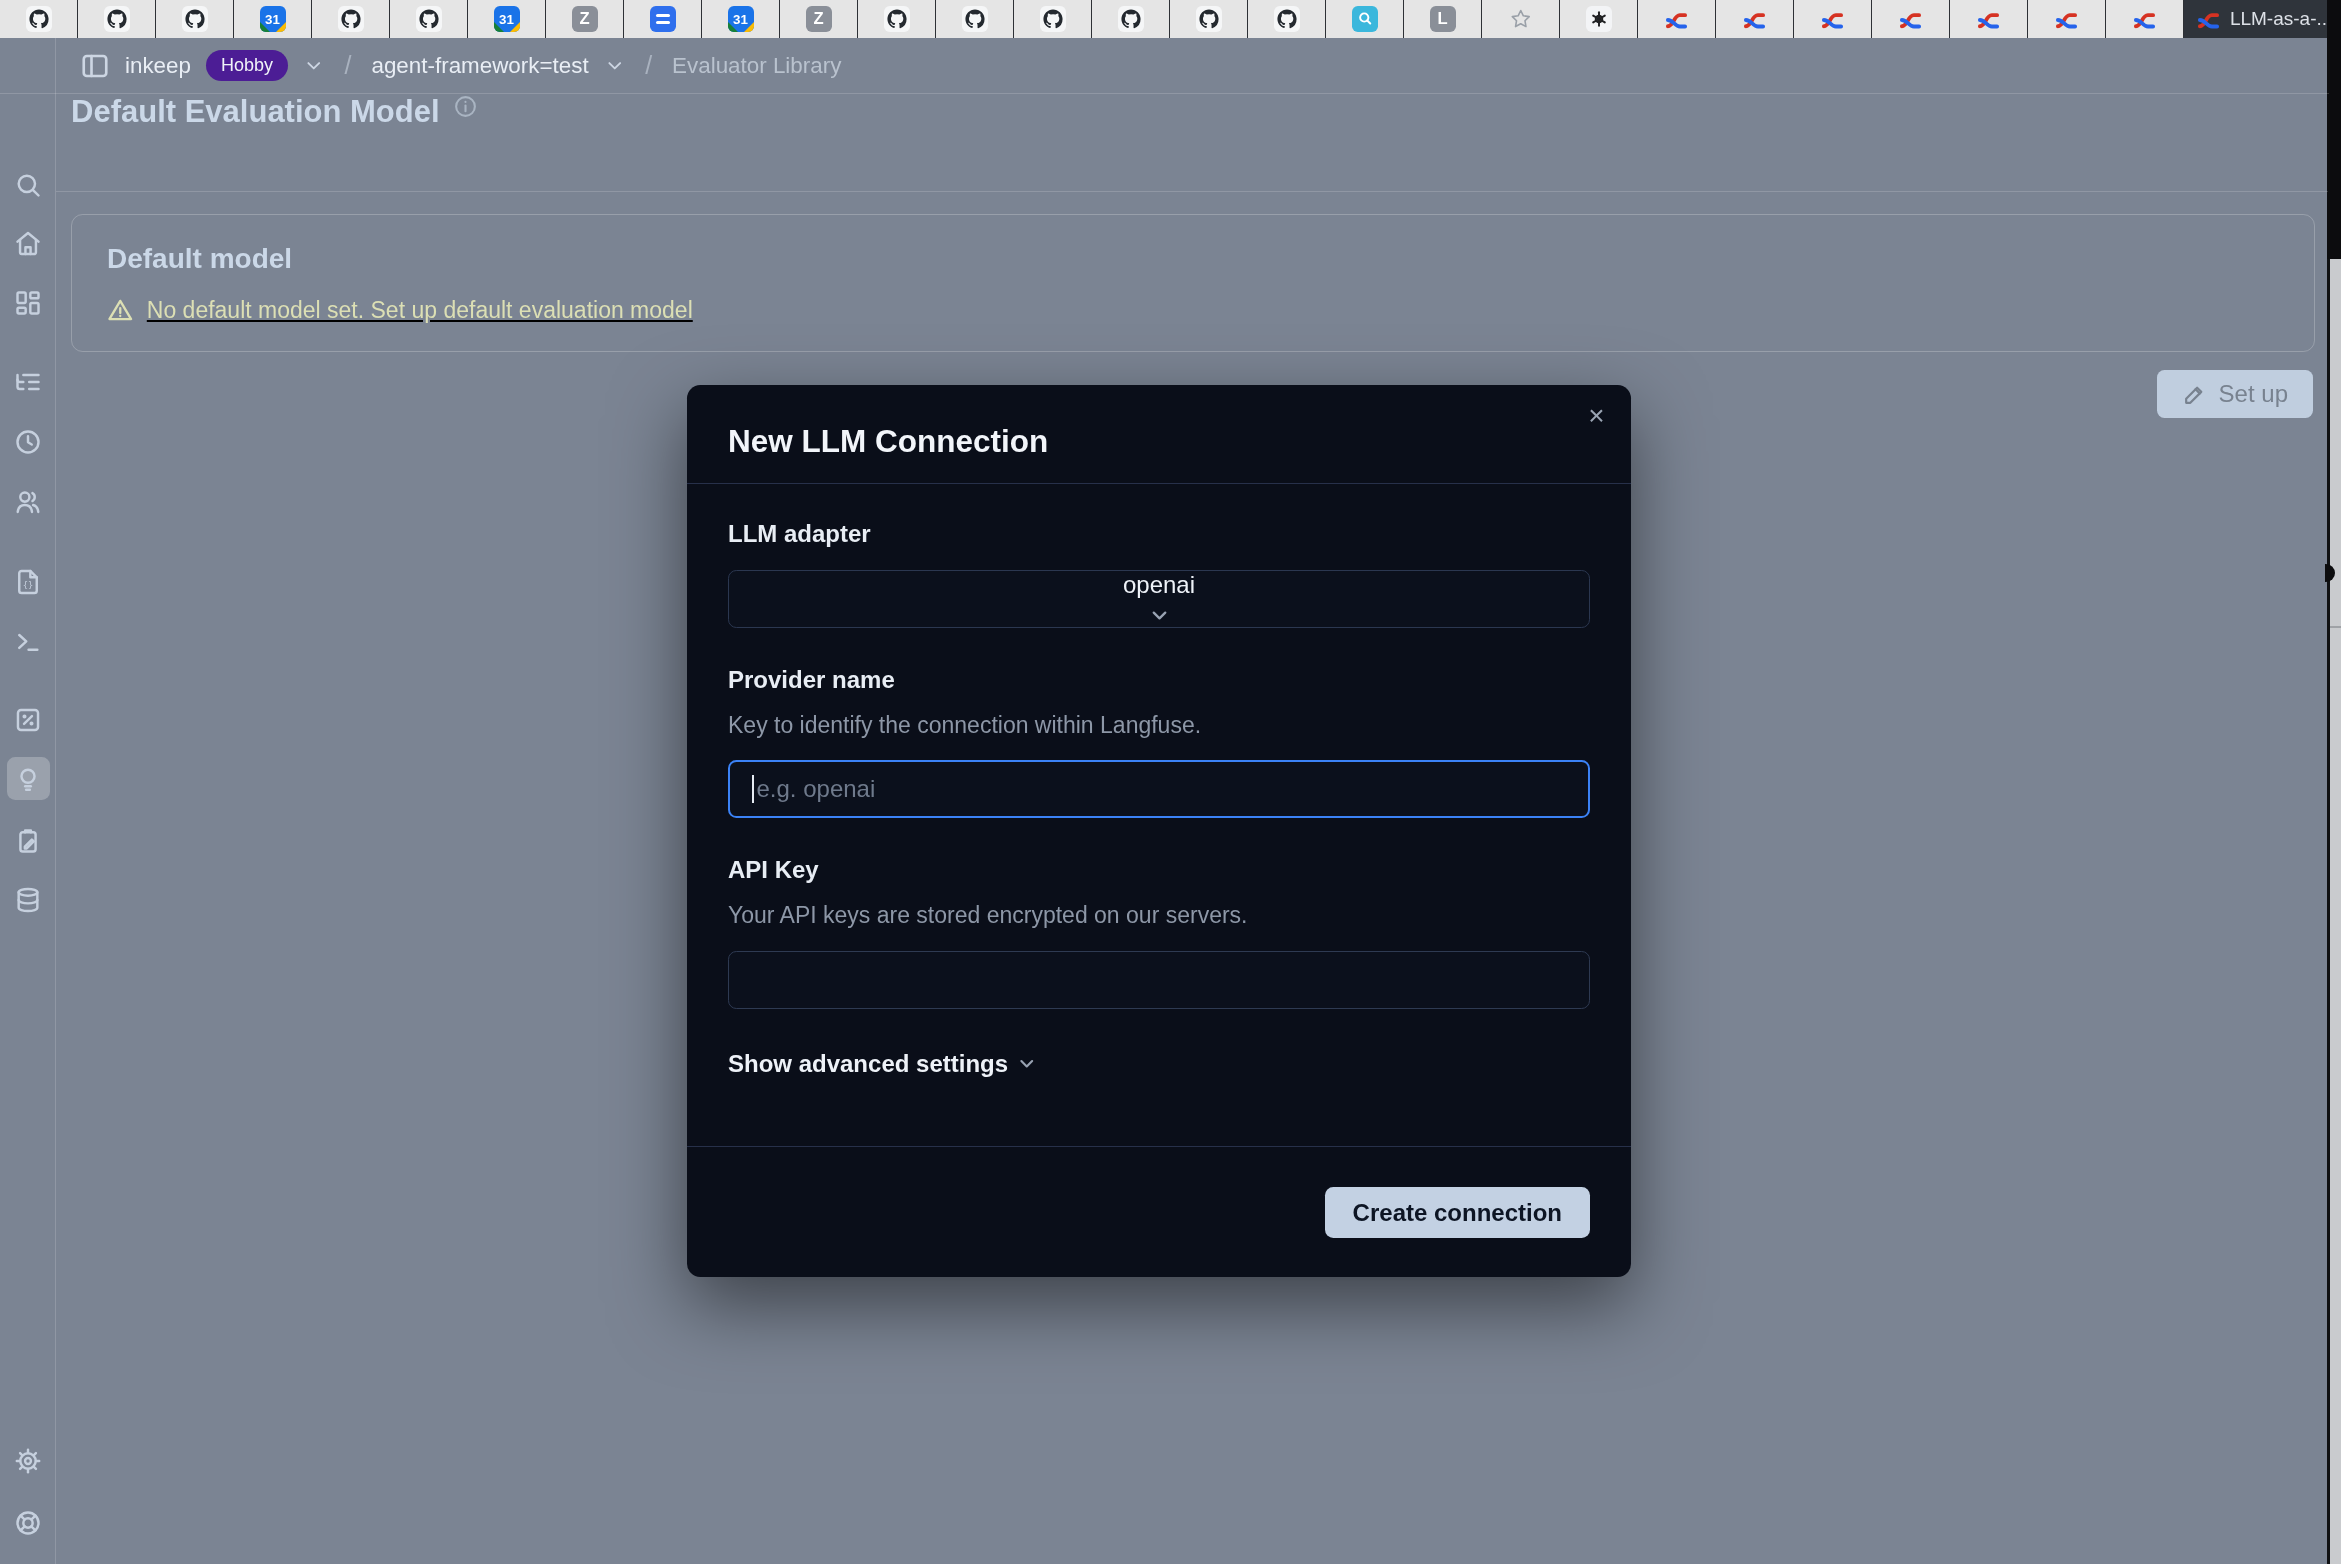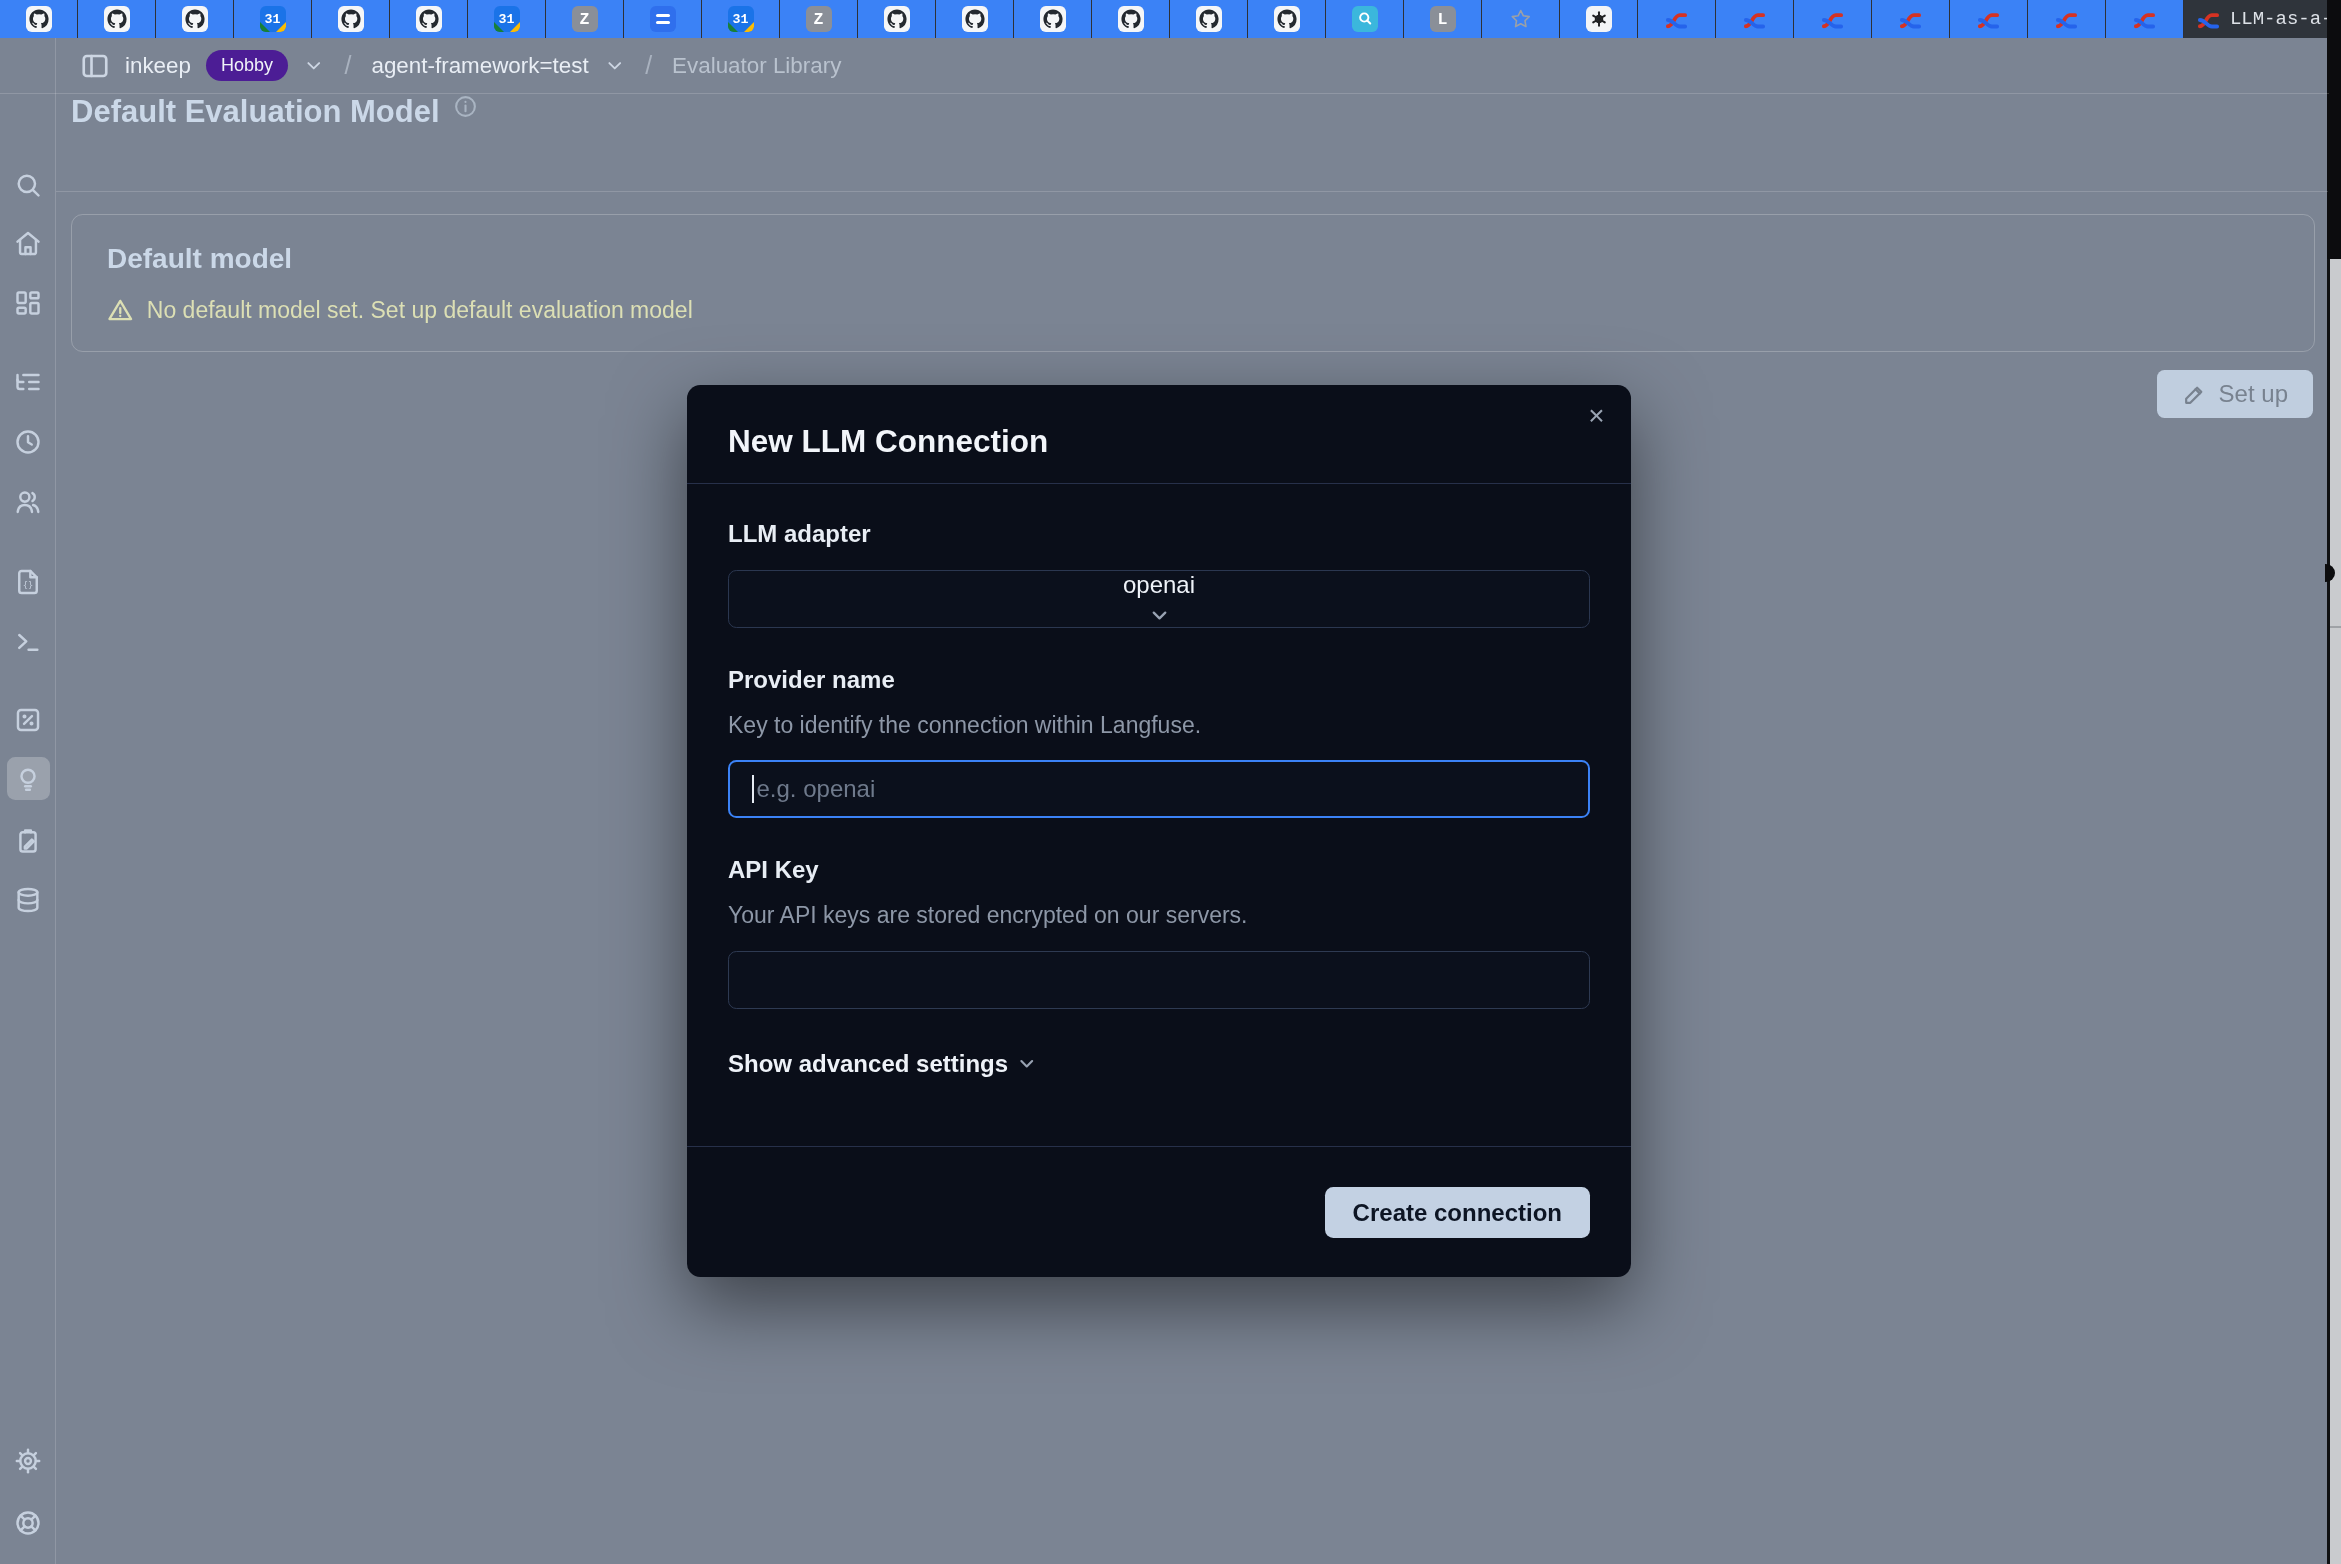--- a/index.html
+++ b/index.html
@@ -1,21 +1,21 @@
 <!DOCTYPE html>
 <html style="font-size:13.3px"><head>
 <meta charset="utf-8">
 <style>
   * { margin:0; padding:0; box-sizing:border-box; }
   html,body { width:2342px; height:1565px; overflow:hidden; background:#7b8493;
     font-family:"Liberation Sans","DejaVu Sans",sans-serif; }
 
   
   .tabbar { position:absolute; left:0; top:0; width:2342px; height:38px;
-    background:#3b82f6; display:flex; align-items:stretch;font-family:Liberation Mono, monospace; }
+    background:#e5e5e5; display:flex; align-items:stretch; }
   .tab { width:78px; flex:0 0 78px; display:flex; align-items:center; justify-content:center;
     border-right:0.8px solid #2e3136; }
   .tab.active { flex:1 1 auto; width:auto; background:#2f343b; justify-content:flex-start;
     padding:0 11.6px; gap:8.3px; border-right:none; }
   .tab .fav { width:26px; height:26px; border-radius:5.8px; display:flex; align-items:center;
     justify-content:center; flex:0 0 auto; overflow:hidden; }
   .tab-title { color:#dde1e7; font-size:19px; white-space:nowrap; overflow:hidden;
     text-overflow:ellipsis; }
 
   
@@ -39,21 +39,21 @@
     border-right:1.7px solid rgba(255,255,255,.16); }
   .side-item { position:absolute; left:6.6px; width:43px; height:43px; border-radius:8.3px;
     display:flex; align-items:center; justify-content:center; }
   .side-item.active { background:rgba(255,255,255,.24); }
   .side-item svg { stroke:#c6d0de; fill:none; stroke-width:2.1; stroke-linecap:round; stroke-linejoin:round; }
 
   
   .card { position:absolute; left:71px; top:214px; width:2244px; height:138px;
     border:1.7px solid rgba(255,255,255,.22); border-radius:11.6px; }
   .card-heading { color:#cbd8e8; font-size:28px; font-weight:700; margin:28px 0 0 35px; }
-  .warn-row { display:flex; align-items:center; gap:13.3px; margin:21.5px 0 0 35px; }
+  .warn-row { display:flex; align-items:center; gap:13.3px; margin:21.5px 0 0 35px;text-decoration:underline; }
   .warn-row svg { stroke:#dcdfb4; fill:none; stroke-width:2.1; stroke-linecap:round; stroke-linejoin:round; }
   .warn-text { color:#dcdfb4; font-size:23px; }
 
   .setup-btn { position:absolute; right:28px; top:370px; height:48px; padding:0 25px;
     background:#c0cedf; border:none; border-radius:7.5px; display:flex; align-items:center;
     gap:11.6px; color:#78828f; font-size:24px; cursor:pointer; }
   .setup-btn svg { stroke:#78828f; fill:none; stroke-width:2.1; stroke-linecap:round; stroke-linejoin:round; }
 
   
   .edge-top { position:absolute; left:2327px; top:0; width:15px; height:259px; background:#0c0c0e; }

